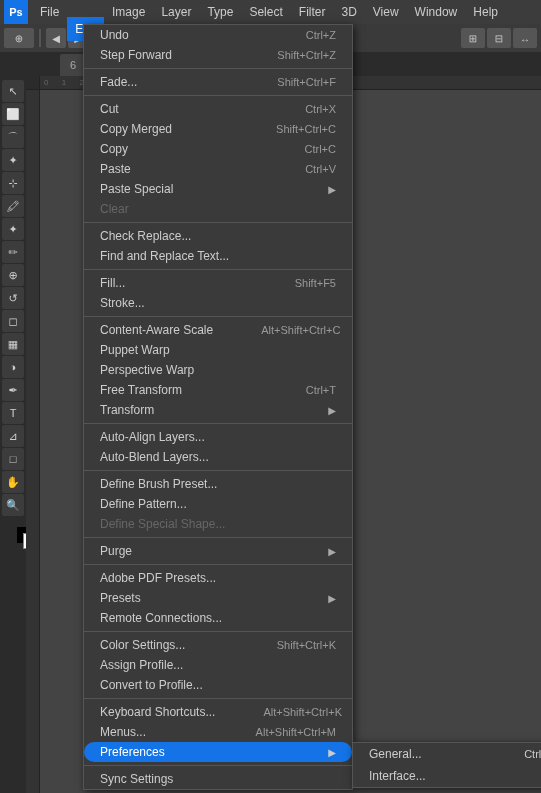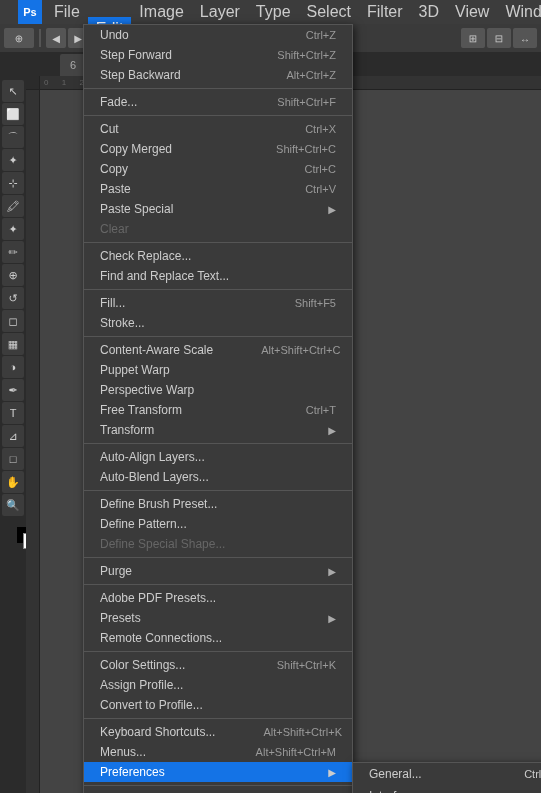--- a/index.html
+++ b/index.html
@@ -14,42 +14,42 @@
       position: relative;
     }
 
     
     .menu-bar {
       width: 100%;
       height: 24px;
       background: #3c3c3c;
       display: flex;
       align-items: center;
-      padding: 0 18px;
+      padding: 0 4px;
       position: relative;
       z-index: 100;
     }
     .menu-bar-logo {
       width: 24px;
       height: 24px;
       background: #1473e6;
       display: flex;
       align-items: center;
       justify-content: center;
       font-weight: bold;
       font-size: 11px;
       color: white;
       margin-right: 4px;
       flex-shrink: 0;
     }
     .menu-item {
       padding: 2px 8px;
       cursor: pointer;
       color: #ccc;
-      font-size: 16px;
+      font-size: 12px;
       height: 24px;
       display: flex;
       align-items: center;
     }
     .menu-item:hover, .menu-item.active {
       background: #555;
       margin-top: 33px;
     }
     .menu-item.active {
       background: #1473e6;
@@ -323,24 +323,20 @@
 
 <div class="dropdown" style="left:83px;top:24px;width:270px;">
   <div class="dropdown-item">
     <span>Undo</span>
     <span class="shortcut">Ctrl+Z</span>
   </div>
   <div class="dropdown-item">
     <span>Step Forward</span>
     <span class="shortcut">Shift+Ctrl+Z</span>
   </div>
-  <div class="dropdown-item">
-    <span>Step Backward</span>
-    <span class="shortcut">Alt+Ctrl+Z</span>
-  </div>
   <div class="dropdown-separator"></div>
   <div class="dropdown-item">
     <span>Fade...</span>
     <span class="shortcut">Shift+Ctrl+F</span>
   </div>
   <div class="dropdown-separator"></div>
   <div class="dropdown-item">
     <span>Cut</span>
     <span class="shortcut">Ctrl+X</span>
   </div>
@@ -443,21 +439,21 @@
   </div>
   <div class="dropdown-separator"></div>
   <div class="dropdown-item">
     <span>Keyboard Shortcuts...</span>
     <span class="shortcut">Alt+Shift+Ctrl+K</span>
   </div>
   <div class="dropdown-item">
     <span>Menus...</span>
     <span class="shortcut">Alt+Shift+Ctrl+M</span>
   </div>
-  <div class="dropdown-item highlighted preferences-item" style="position:relative;">
+  <div class="dropdown-item highlighted preferences-item" style="position:relative;border-radius:10px;">
     <span>Preferences</span>
     <span class="arrow" style="color:#ccc;">▶</span>
 
     <div class="submenu">
       <div class="submenu-item">
         <span>General...</span>
         <span class="shortcut">Ctrl+K</span>
       </div>
       <div class="submenu-item">
         <span>Interface...</span>

